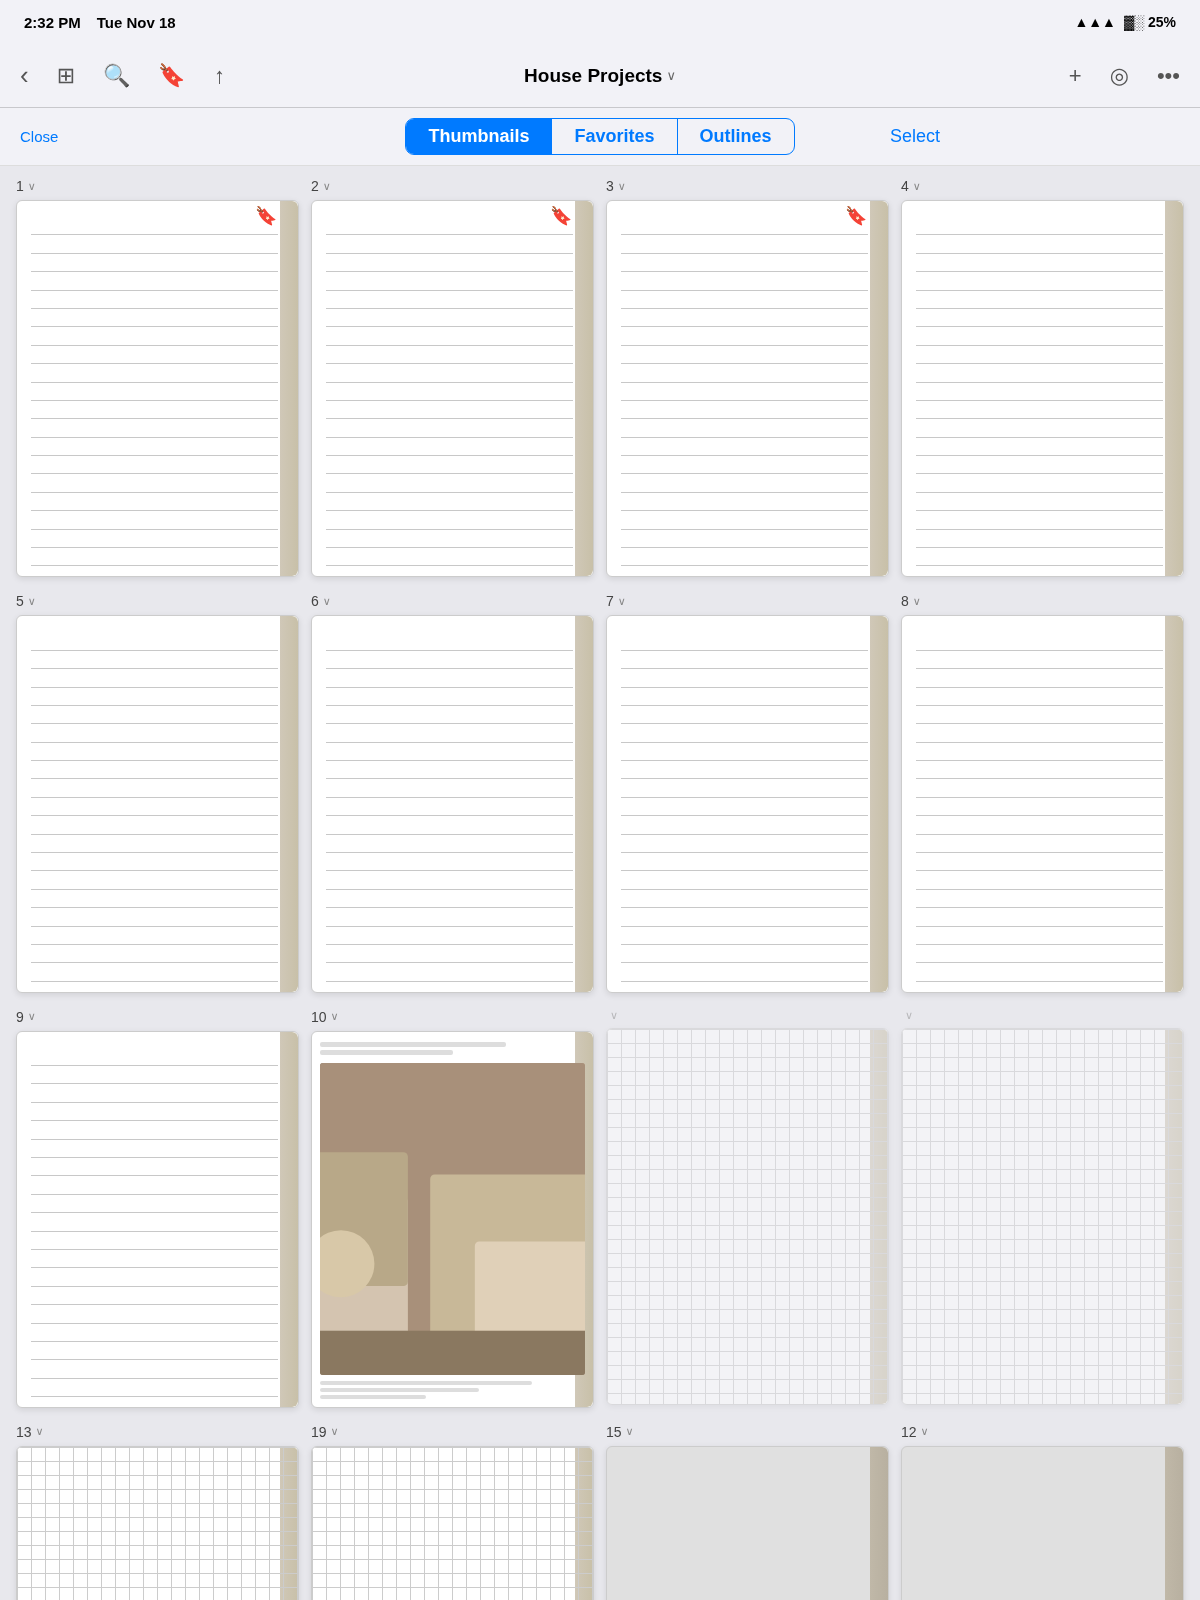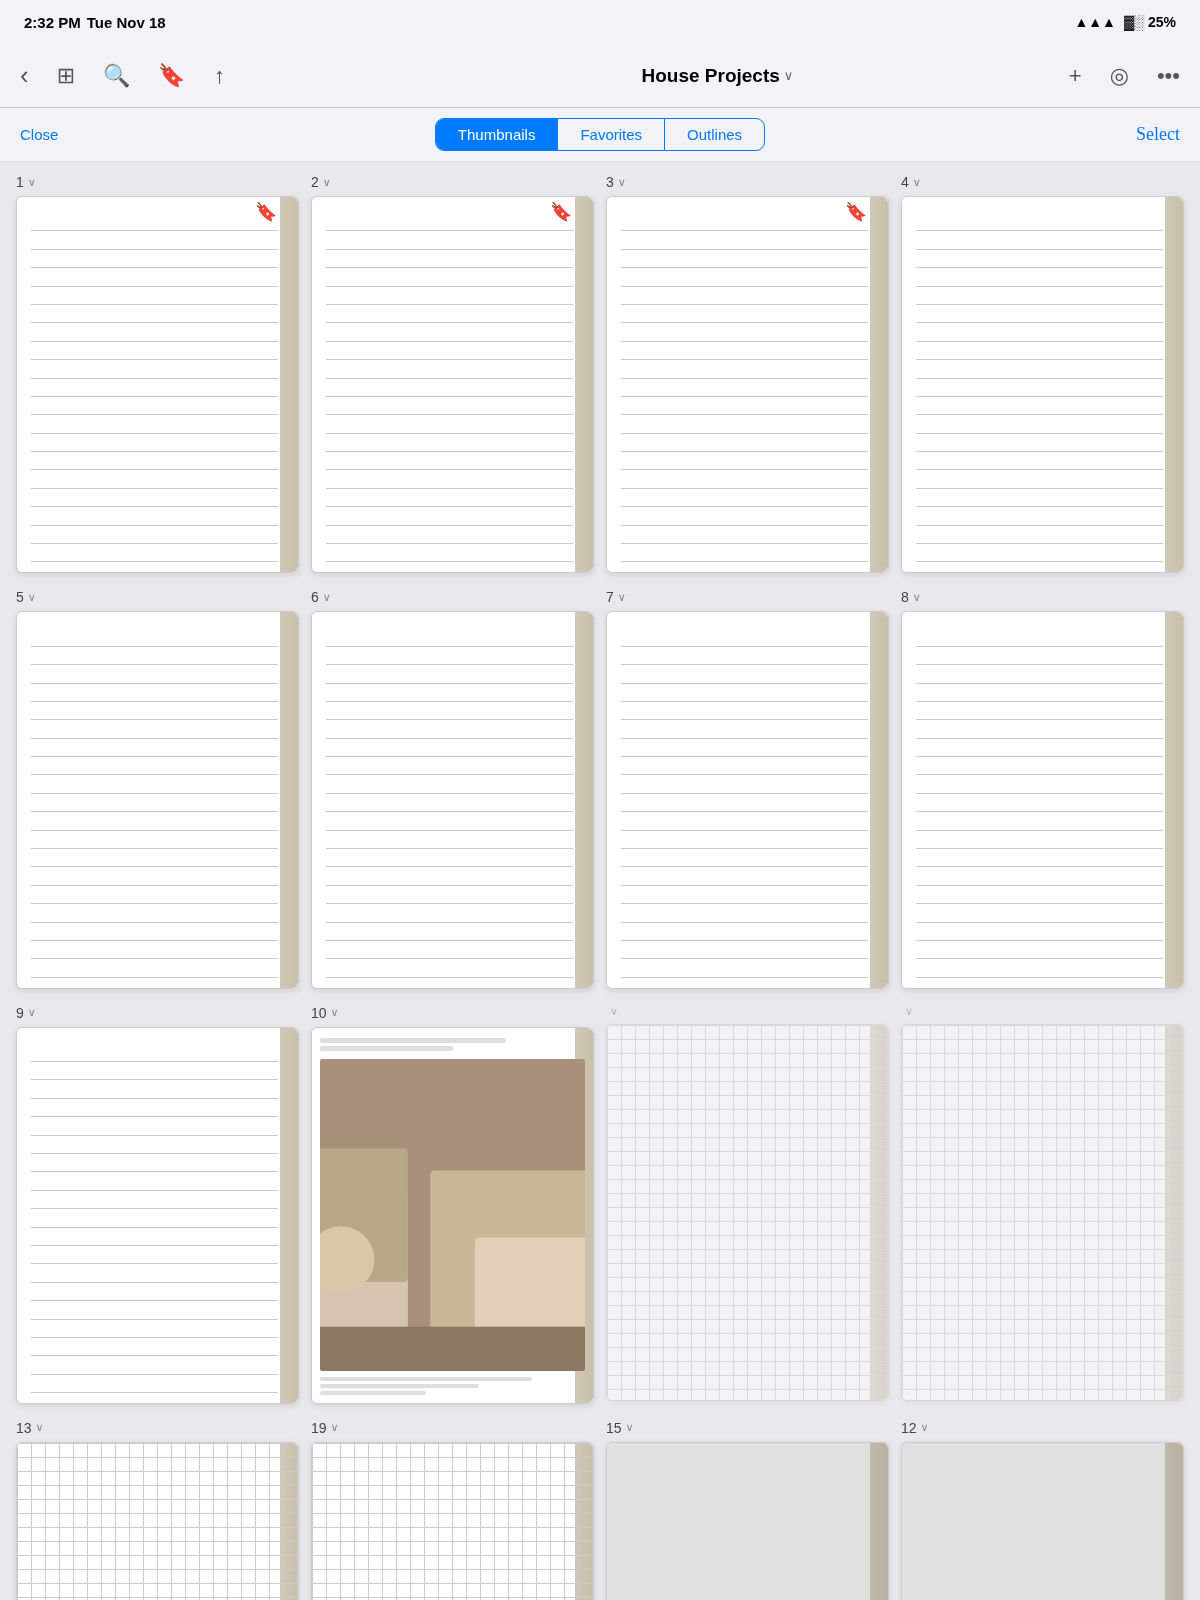--- a/index.html
+++ b/index.html
@@ -15,65 +15,65 @@
     .status-bar {
       background: #f2f2f7;
       display: flex;
       justify-content: space-between;
       align-items: center;
       padding: 0 24px;
       height: 44px;
       font-size: 15px;
       font-weight: 600;
     }
-    .status-bar-left { display: flex; align-items: flex-end; gap: 6px; }
+    .status-bar-left { display: flex; align-items: flex-end; gap: 16px; }
     .status-bar-right { display: flex; align-items: center; gap: 8px; font-size: 14px; }
 
     
     .toolbar {
       background: #f2f2f7;
       display: flex;
       align-items: center;
       padding: 0 20px;
       height: 64px;
       border-bottom: 1px solid #c8c8cc;
     }
     .toolbar-left { display: flex; align-items: center; gap: 28px; flex: 1; }
-    .toolbar-center { flex: 1; display: flex; justify-content: flex-end; align-items: center; }
+    .toolbar-center { flex: 1; display: flex; justify-content: center; align-items: center; }
     .toolbar-right { flex: 1; display: flex; justify-content: flex-end; align-items: center; gap: 28px; }
     .toolbar-title { font-size: 19px; font-weight: 600; color: #000; }
     .toolbar-title-arrow { font-size: 13px; color: #666; margin-left: 4px; }
     .toolbar-icon { font-size: 22px; color: #555; cursor: pointer; }
     .toolbar-icon-back { font-size: 26px; color: #555; cursor: pointer; }
 
     
     .nav-bar {
       background: #f2f2f7;
       display: flex;
       align-items: center;
       padding: 10px 20px;
       border-bottom: 1px solid #ddd;
     }
     .nav-bar-left { flex: 1; }
     .nav-bar-center { flex: 2; display: flex; justify-content: center; }
-    .nav-bar-right { flex: 1; display: flex; justify-content: flex-end; font-family: Liberation Serif, serif; }
+    .nav-bar-right { flex: 1; display: flex; justify-content: flex-start; }
     .close-btn { color: #007aff; font-size: 15px; font-weight: 400; cursor: pointer; }
     .select-btn { color: #007aff; font-size: 18px; font-weight: 400; cursor: pointer; }
 
     
     .segmented-control {
       display: flex;
       border: 1.5px solid #007aff;
       border-radius: 9px;
       overflow: hidden;
     }
     .seg-btn {
       padding: 7px 22px;
-      font-size: 15px;
-      font-weight: 400;
+      font-size: 18px;
+      font-weight: 700;
       color: #007aff;
       background: transparent;
       cursor: pointer;
       border: none;
       outline: none;
     }
     .seg-btn.active {
       background: #007aff;
       color: #fff;
     }

